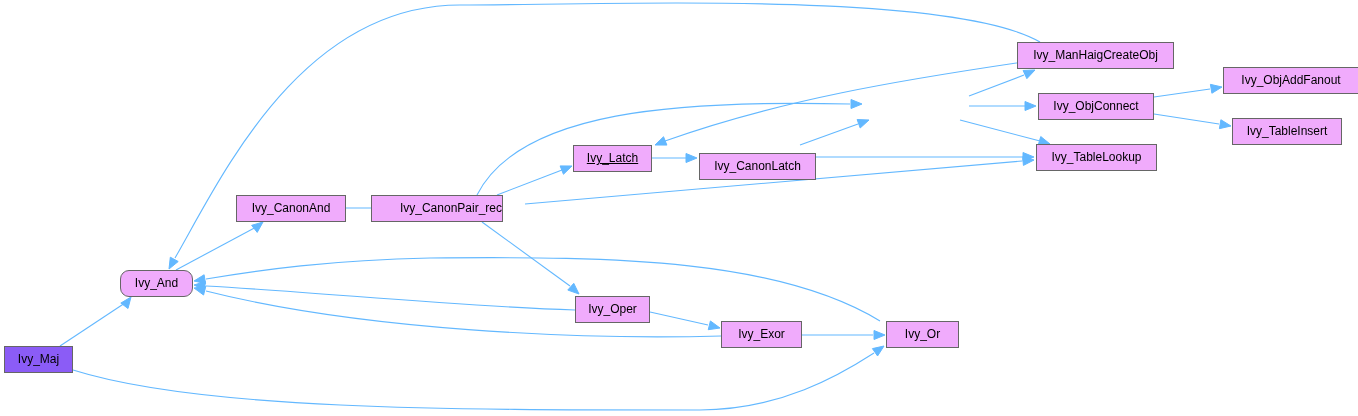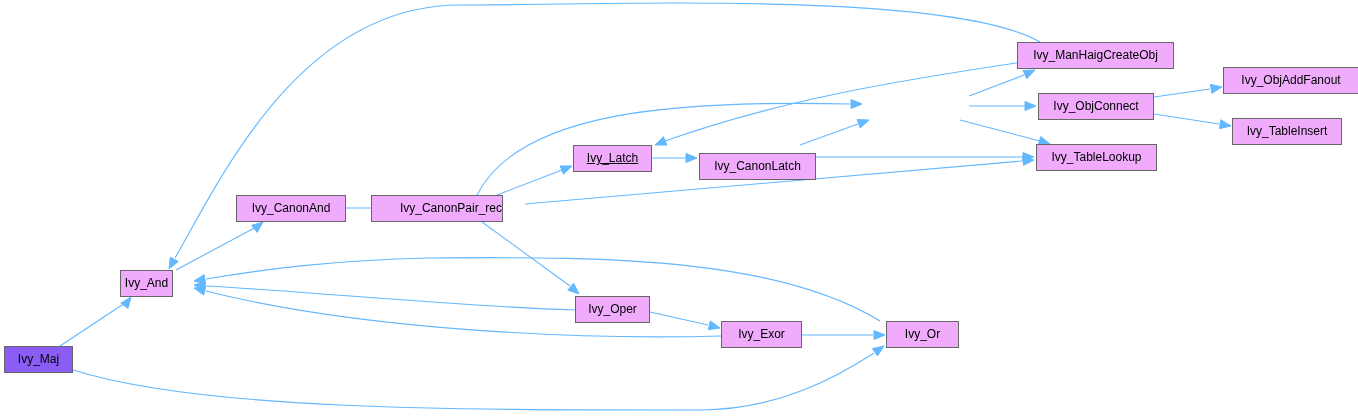--- a/index.html
+++ b/index.html
@@ -107,21 +107,21 @@
         <path d="M795,335 L873,335" class="edge" style="stroke: rgb(99, 184, 255);"></path>
         <polygon points="885,335 874,339.5 874,330.5" class="arrow" style="fill: rgb(99, 184, 255); stroke: rgb(99, 184, 255);"></polygon>
       </g>
       <g>
         <path d="M880,321 C780,260 620,256 430,258 C330,260 260,270 206,279" class="edge" style="stroke: rgb(99, 184, 255);"></path>
         <polygon points="194,281 204.11053771927948,274.7528384823964 205.5901286050277,283.6303837968857" class="arrow" style="fill: rgb(99, 184, 255); stroke: rgb(99, 184, 255);"></polygon>
       </g>
     </svg>
 
   <div class="node root" style="left:4px;top:346px;width:69px;">Ivy_Maj</div>
-  <div class="node" style="left:120px;top:270px;width:53px;">Ivy_And</div>
+  <div class="node" style="left:120px;top:270px;width:73px;border-radius:9px;">Ivy_And</div>
   <div class="node" style="left:236px;top:195px;width:110px;">Ivy_CanonAnd</div>
   <div class="node" style="left:371px;top:195px;width:132px;text-align:right;">Ivy_CanonPair_rec</div>
   <div class="node" style="left:573px;top:145px;width:79px;text-decoration:underline;">Ivy_Latch</div>
   <div class="node" style="left:699px;top:145px;width:117px;margin-top:8px;">Ivy_CanonLatch</div>
   <div class="node" style="left:1017px;top:42px;width:157px;">Ivy_ManHaigCreateObj</div>
   <div class="node" style="left:1038px;top:93px;width:116px;">Ivy_ObjConnect</div>
   <div class="node" style="left:1036px;top:144px;width:121px;">Ivy_TableLookup</div>
   <div class="node" style="left:1223px;top:67px;width:136px;">Ivy_ObjAddFanout</div>
   <div class="node" style="left:1232px;top:118px;width:110px;">Ivy_TableInsert</div>
   <div class="node" style="left:575px;top:296px;width:75px;">Ivy_Oper</div>

